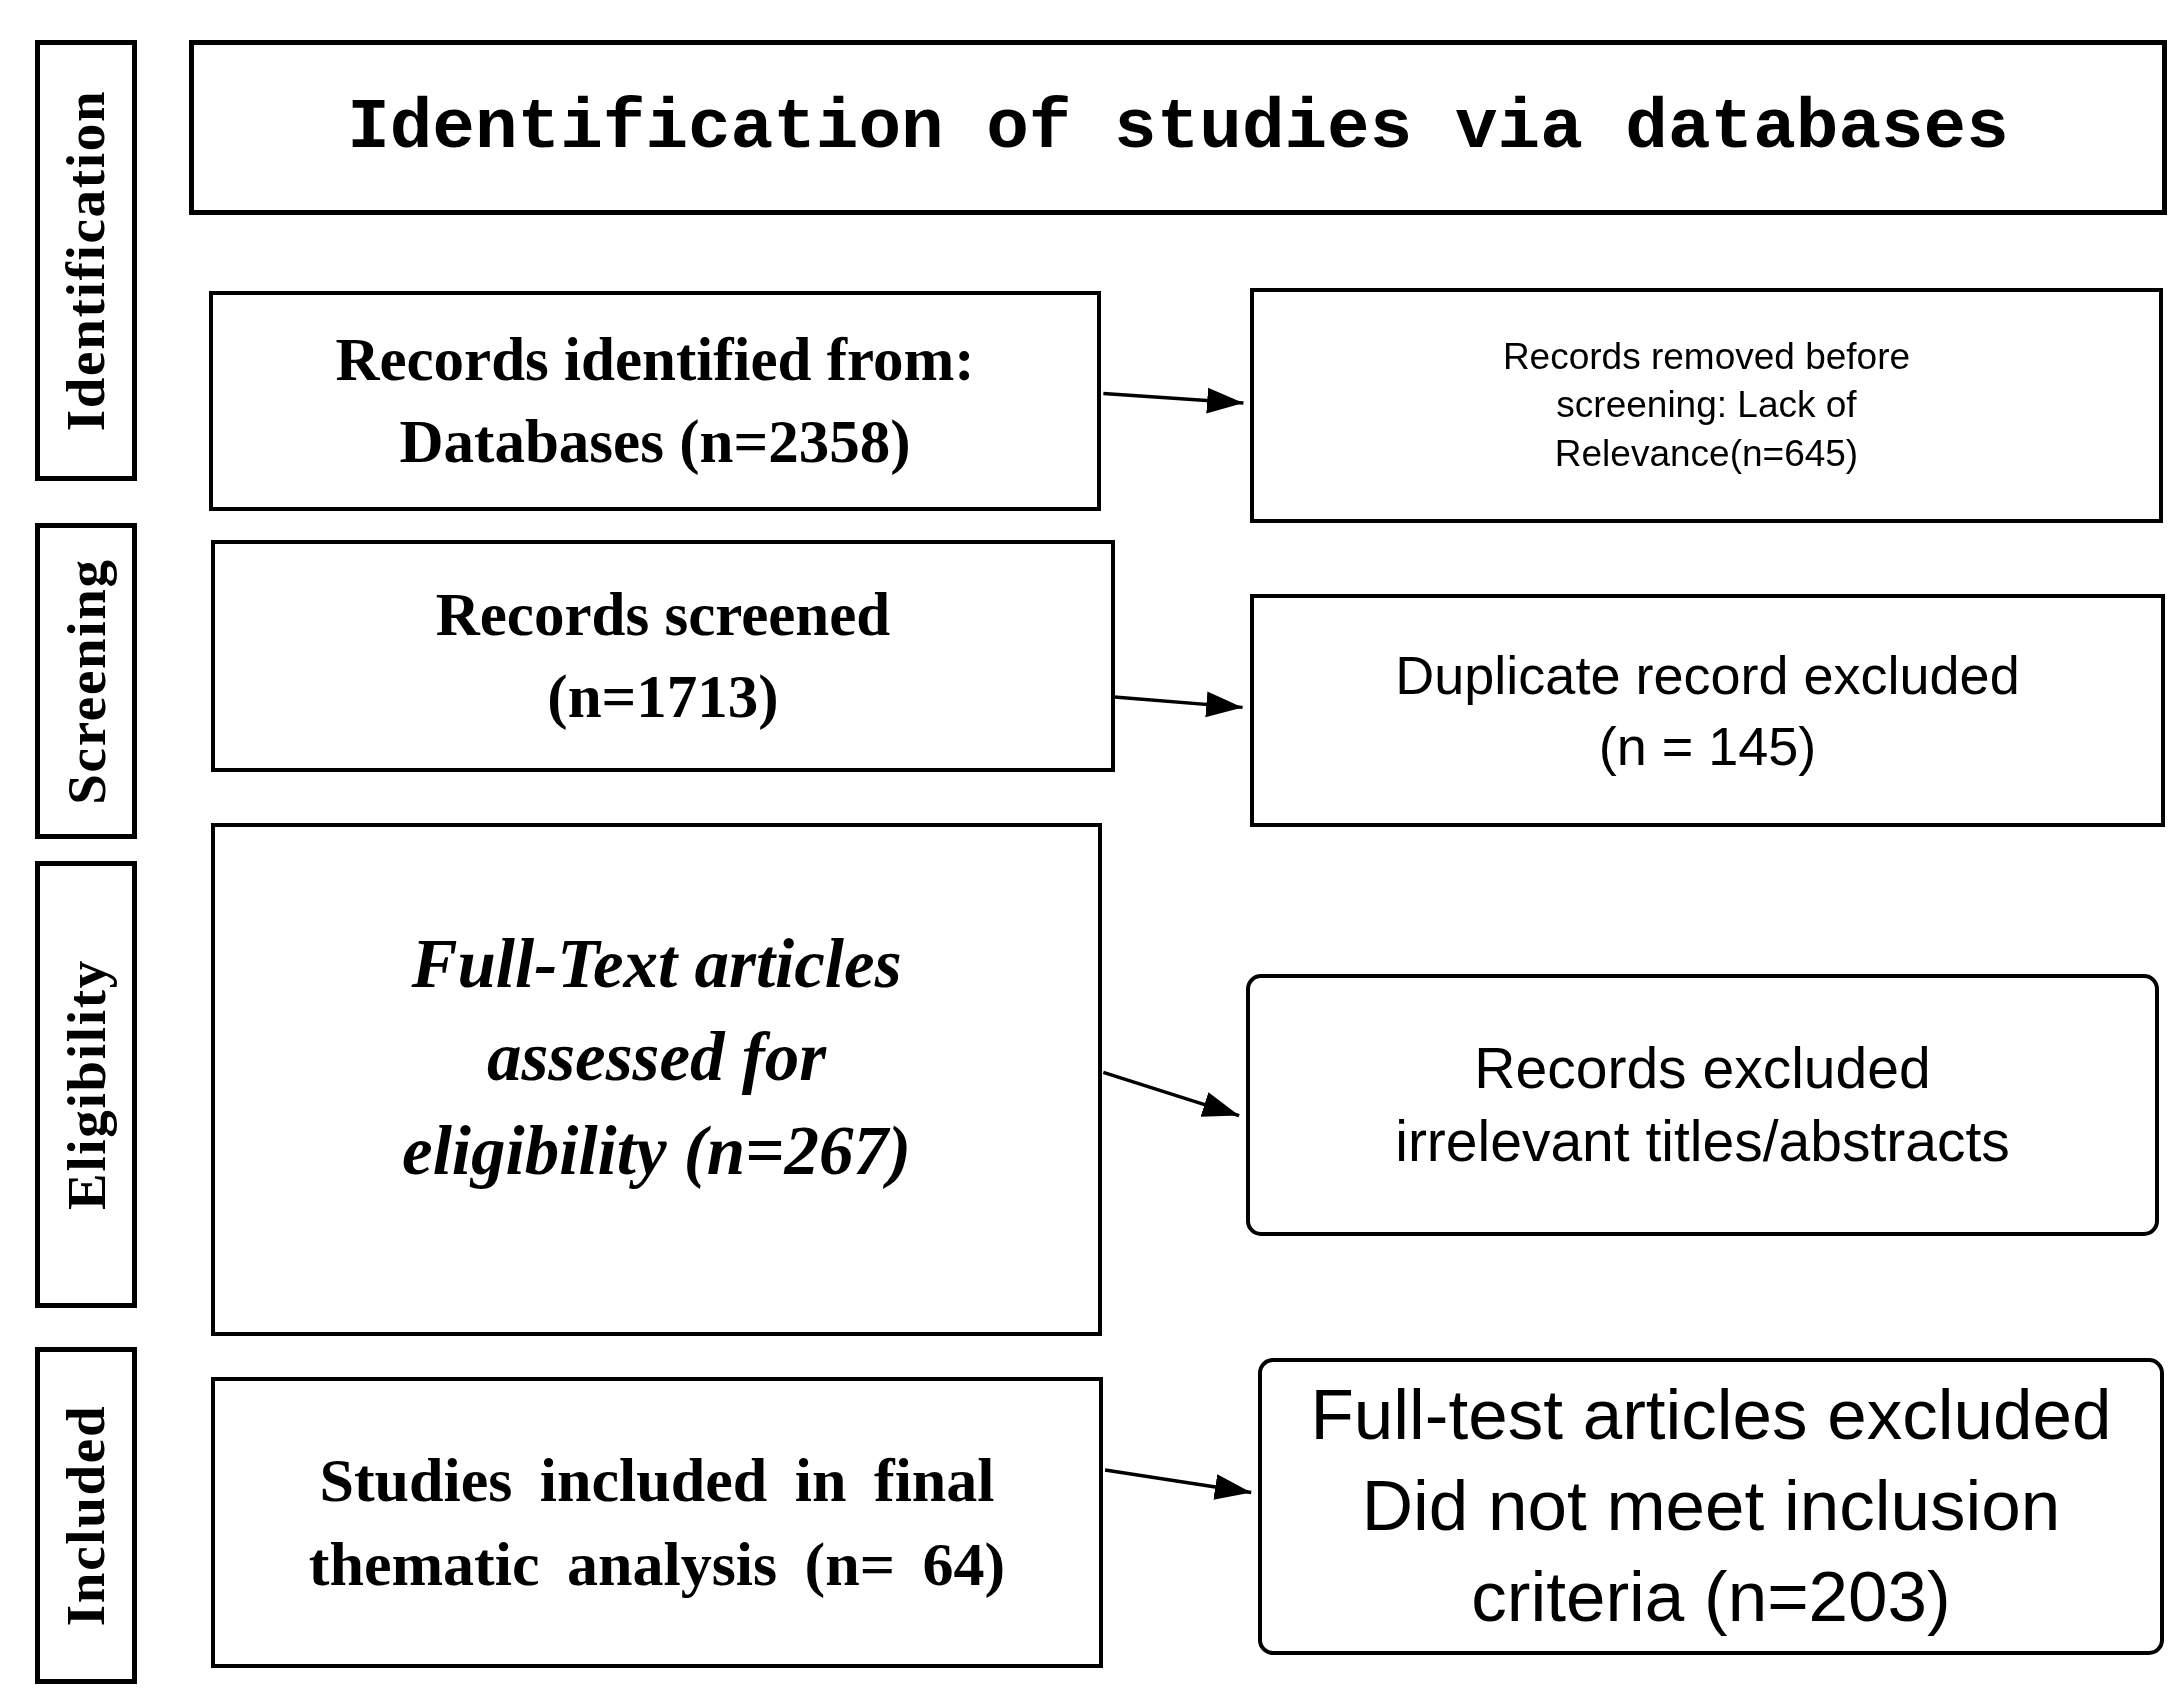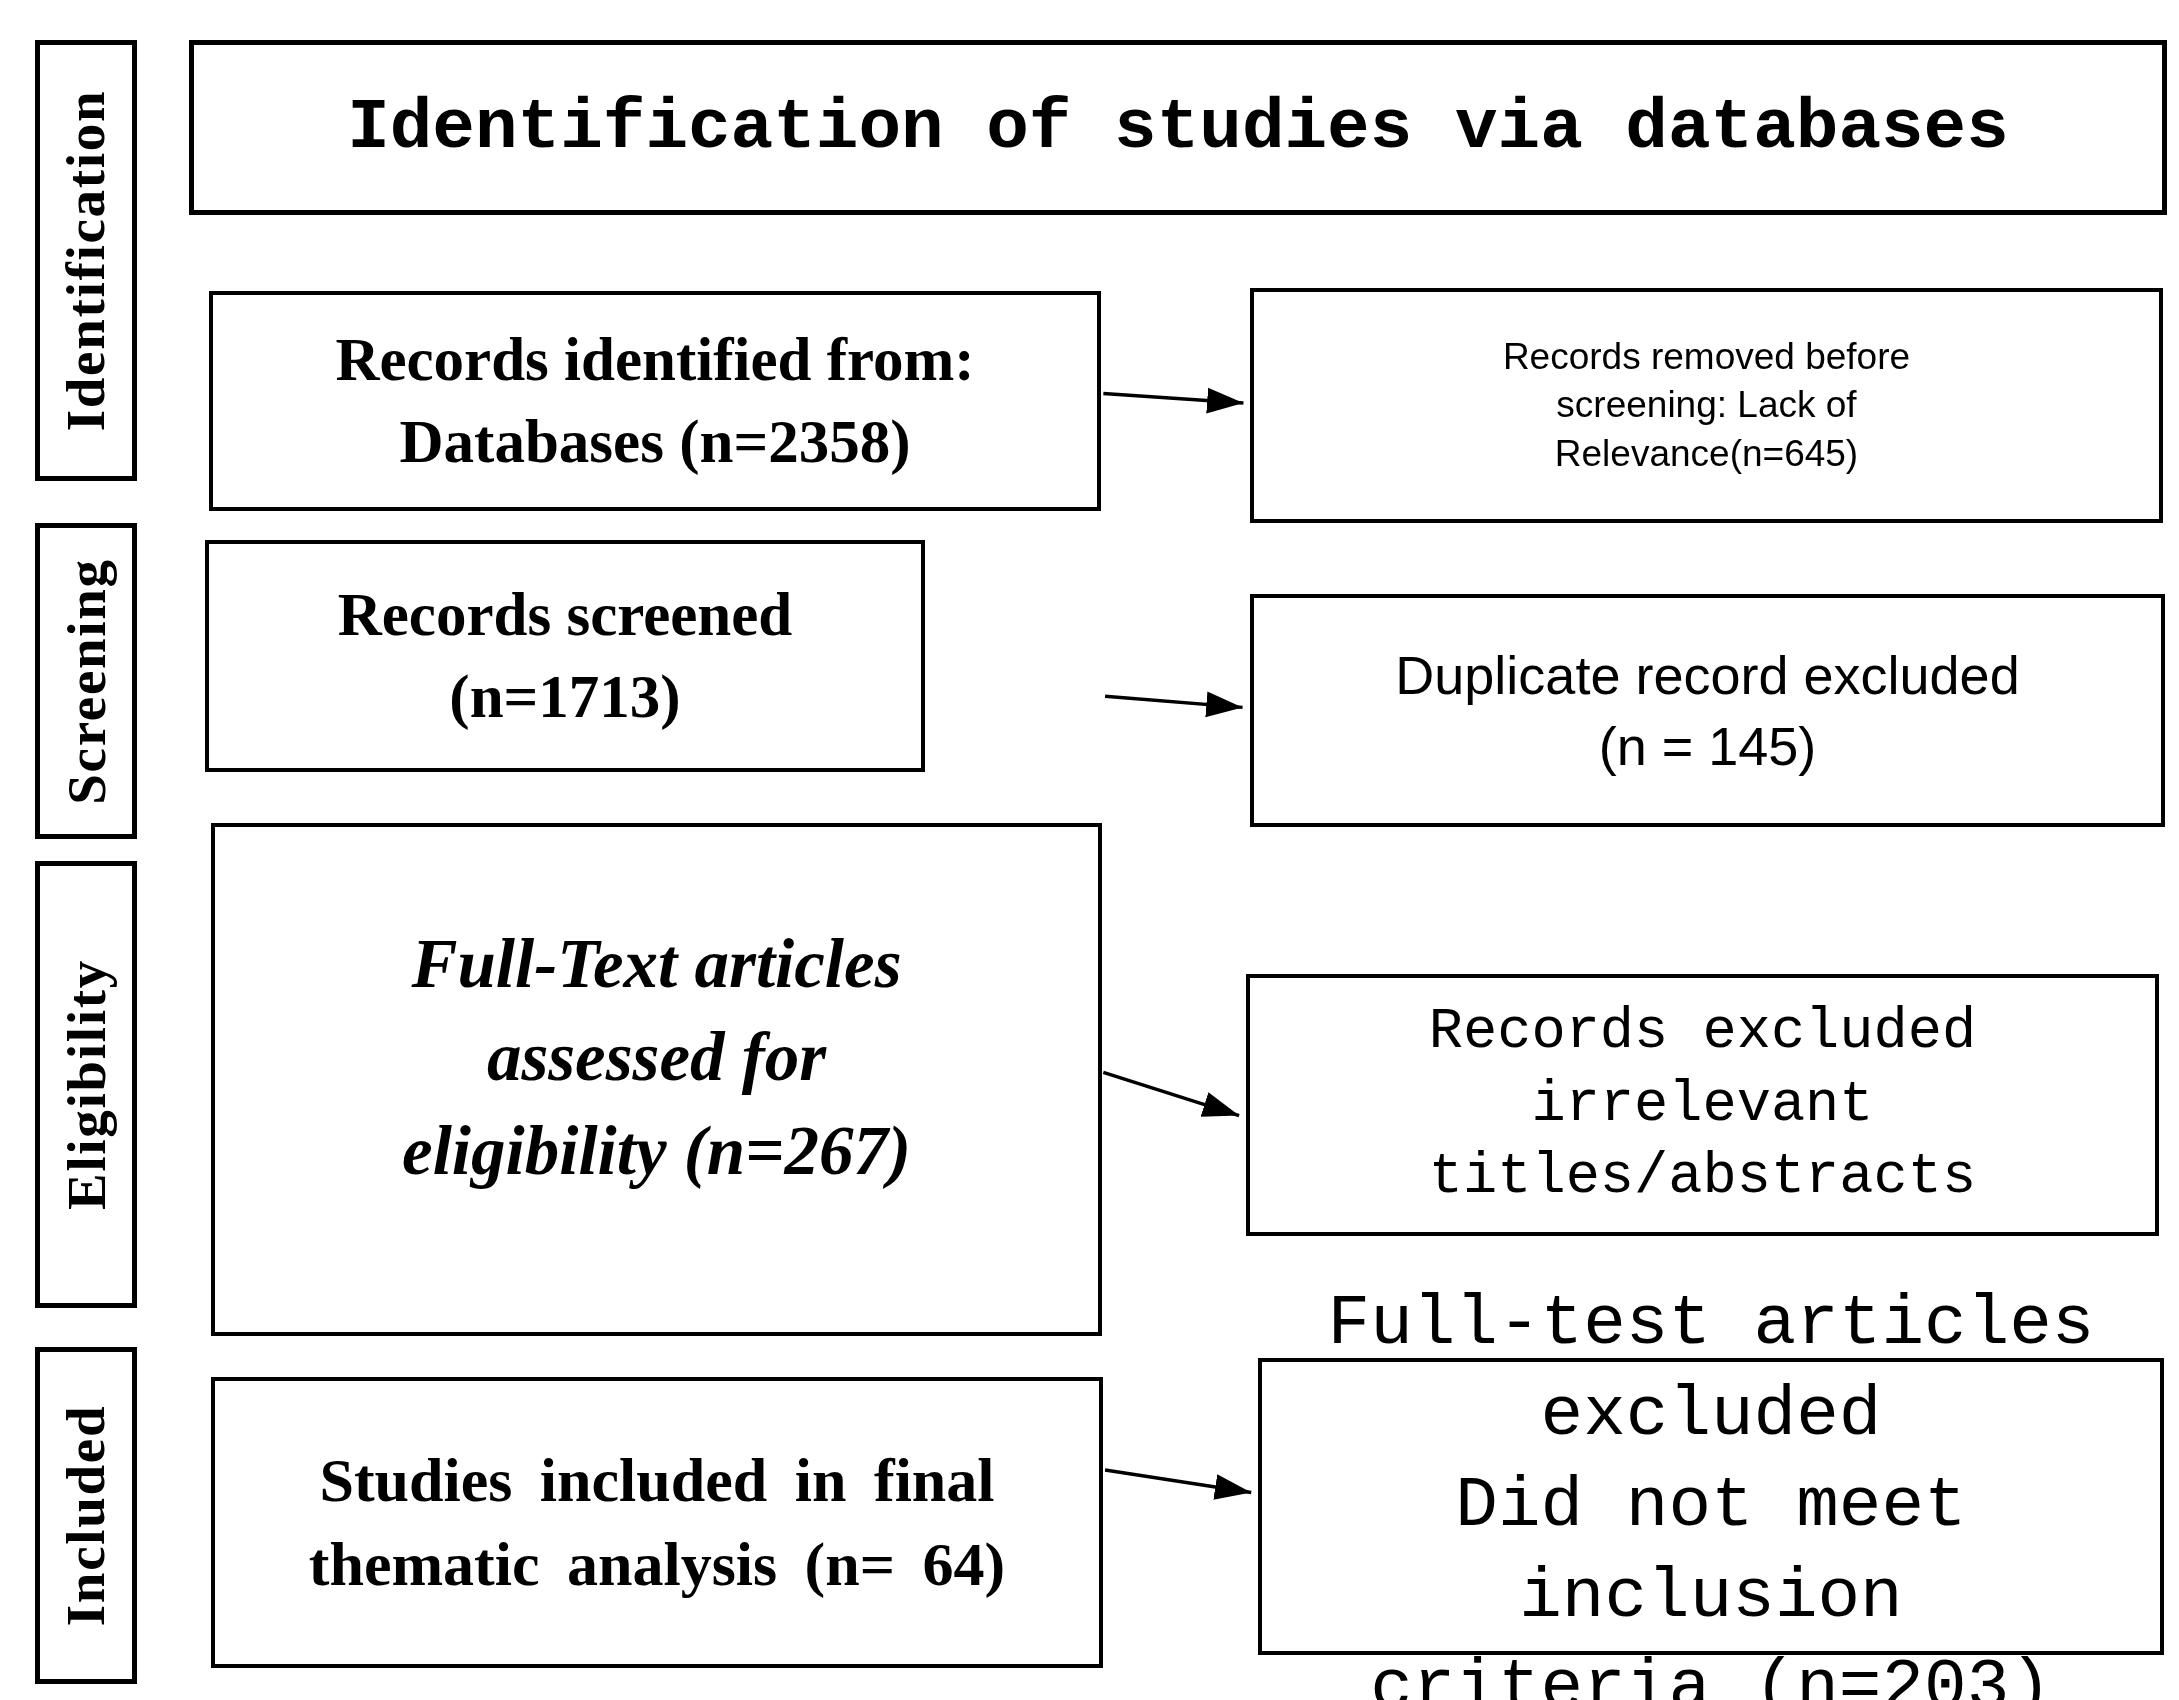--- a/index.html
+++ b/index.html
@@ -45,24 +45,25 @@
     font-size: 55px;
     letter-spacing: 1.7px;
   }
   .serif-bold {
     font-family: "Liberation Serif", "DejaVu Serif", serif;
     font-weight: bold;
     font-size: 61px;
     line-height: 1.35;
   }
   .serif-reg {
-    font-family: Liberation Mono, monospace;
+    font-family: Liberation Sans, sans-serif;
     font-weight: normal;
     font-size: 57px;
     line-height: 1.28;
+    border-radius: 15px;
   }
   .sans-reg {
     font-family: "Liberation Sans", "DejaVu Sans", sans-serif;
     font-weight: normal;
     font-size: 54px;
     line-height: 1.3;
   }
   .arrows {
     position: absolute;
     left: 0; top: 0;
@@ -104,21 +105,21 @@
 
   <div class="box header-box" style="left:189px; top:40px; width:1978px; height:175px;">
     <span class="tline">Identification of studies via databases</span>
   </div>
 
   <div class="box serif-bold" style="left:209px; top:291px; width:892px; height:220px;">
     <span class="tline">Records identified from:</span>
     <span class="tline">Databases (n=2358)</span>
   </div>
 
-  <div class="box serif-bold" style="left:205px; top:540px; width:720px; height:232px;">
+  <div class="box serif-bold" style="left:211px; top:540px; width:904px; height:232px;">
     <span class="tline">Records screened</span>
     <span class="tline">(n=1713)</span>
   </div>
 
   <div class="box serif-bold" style="left:211px; top:823px; width:891px; height:513px; font-size:69px; padding-bottom:43px;font-style:italic;">
     <span class="tline">Full-Text articles</span>
     <span class="tline">assessed for</span>
     <span class="tline">eligibility (n=267)</span>
   </div>
 

